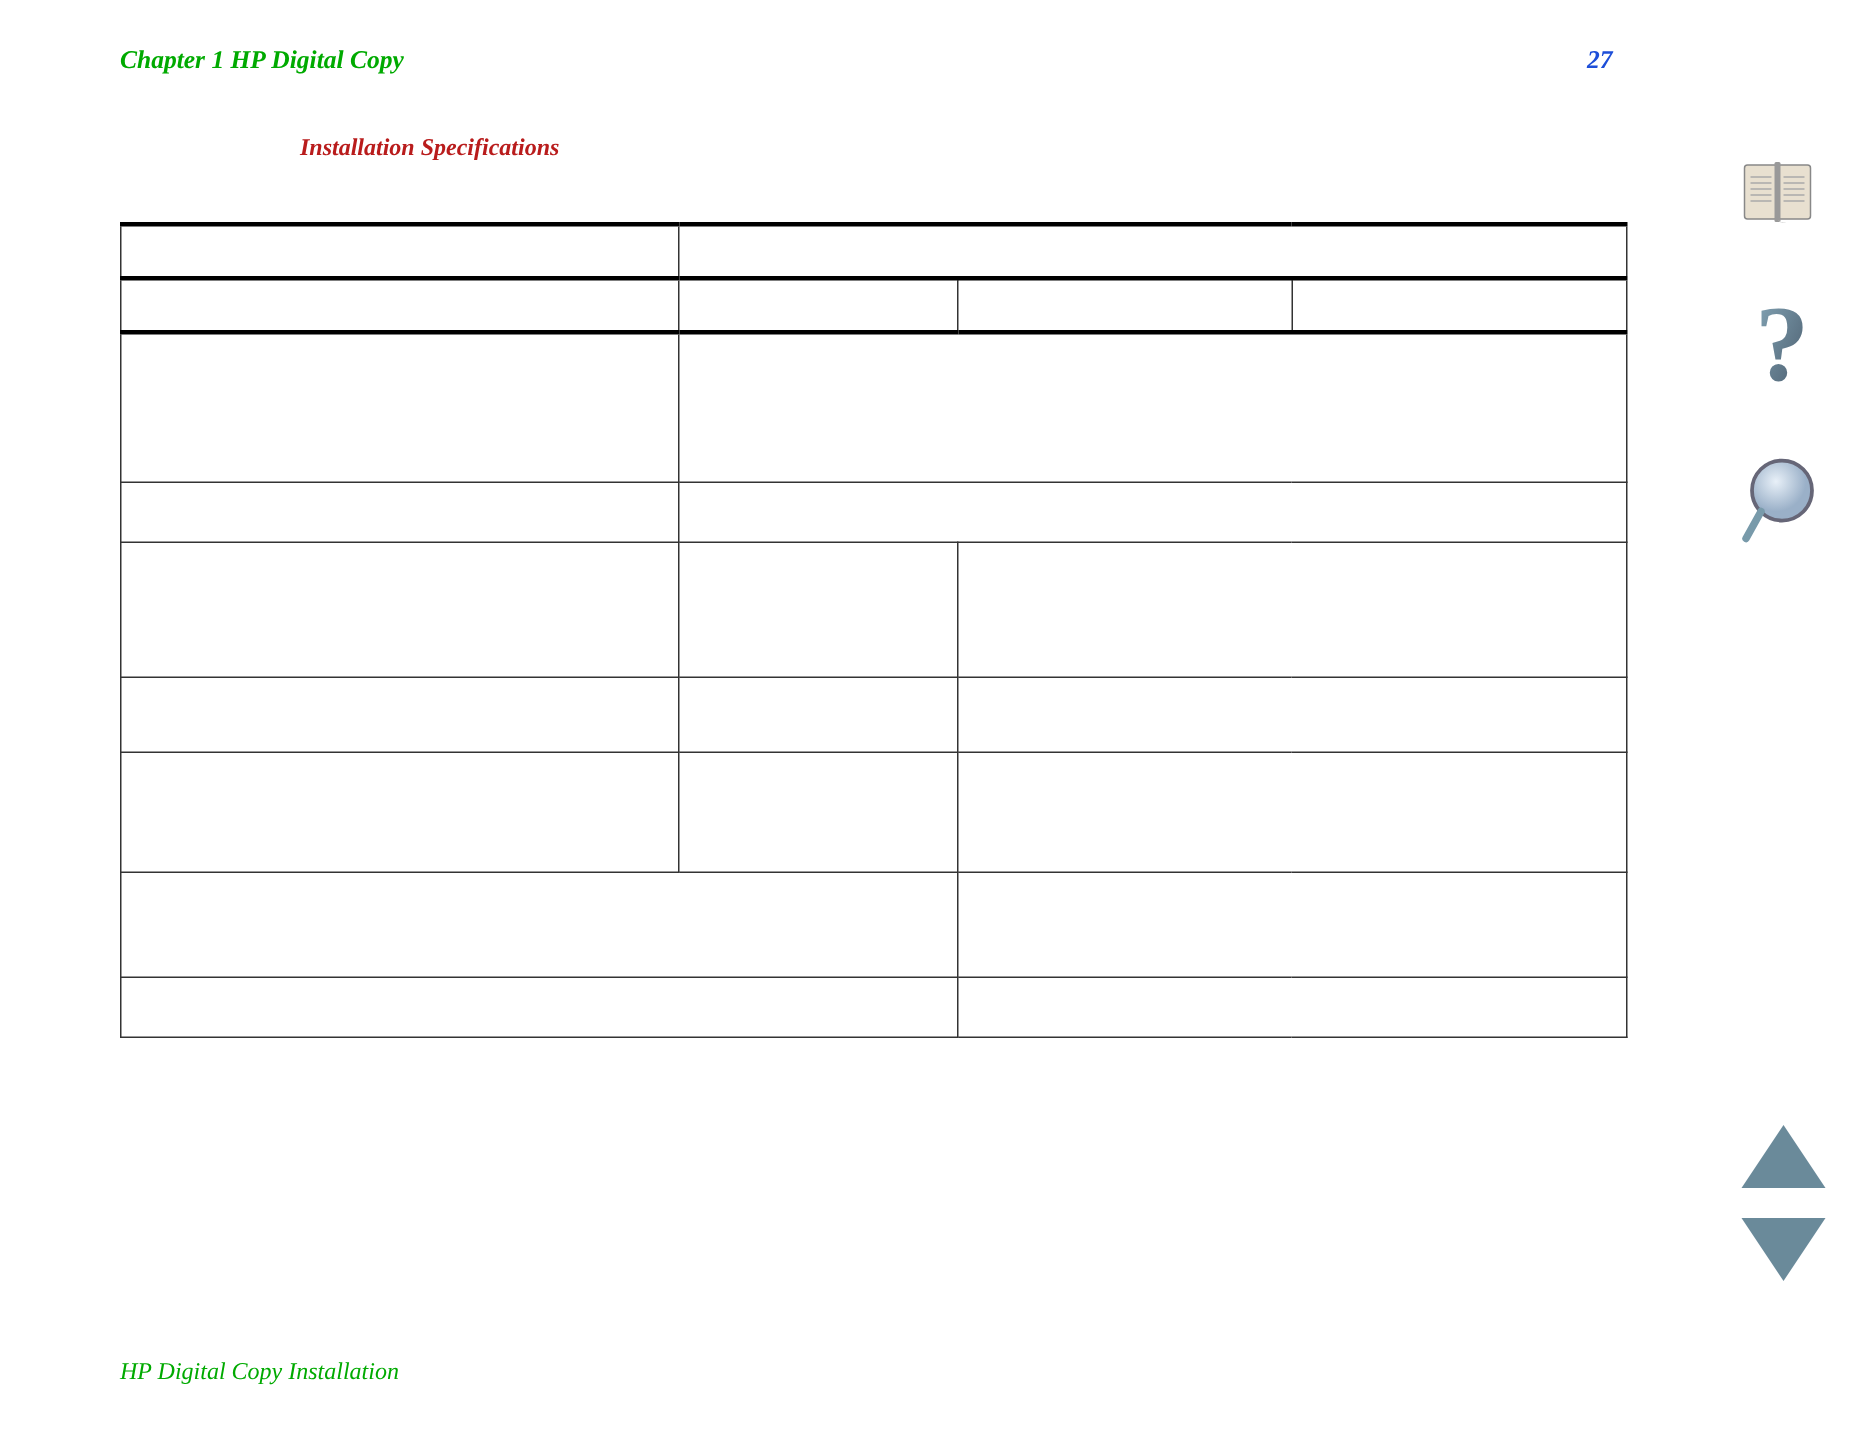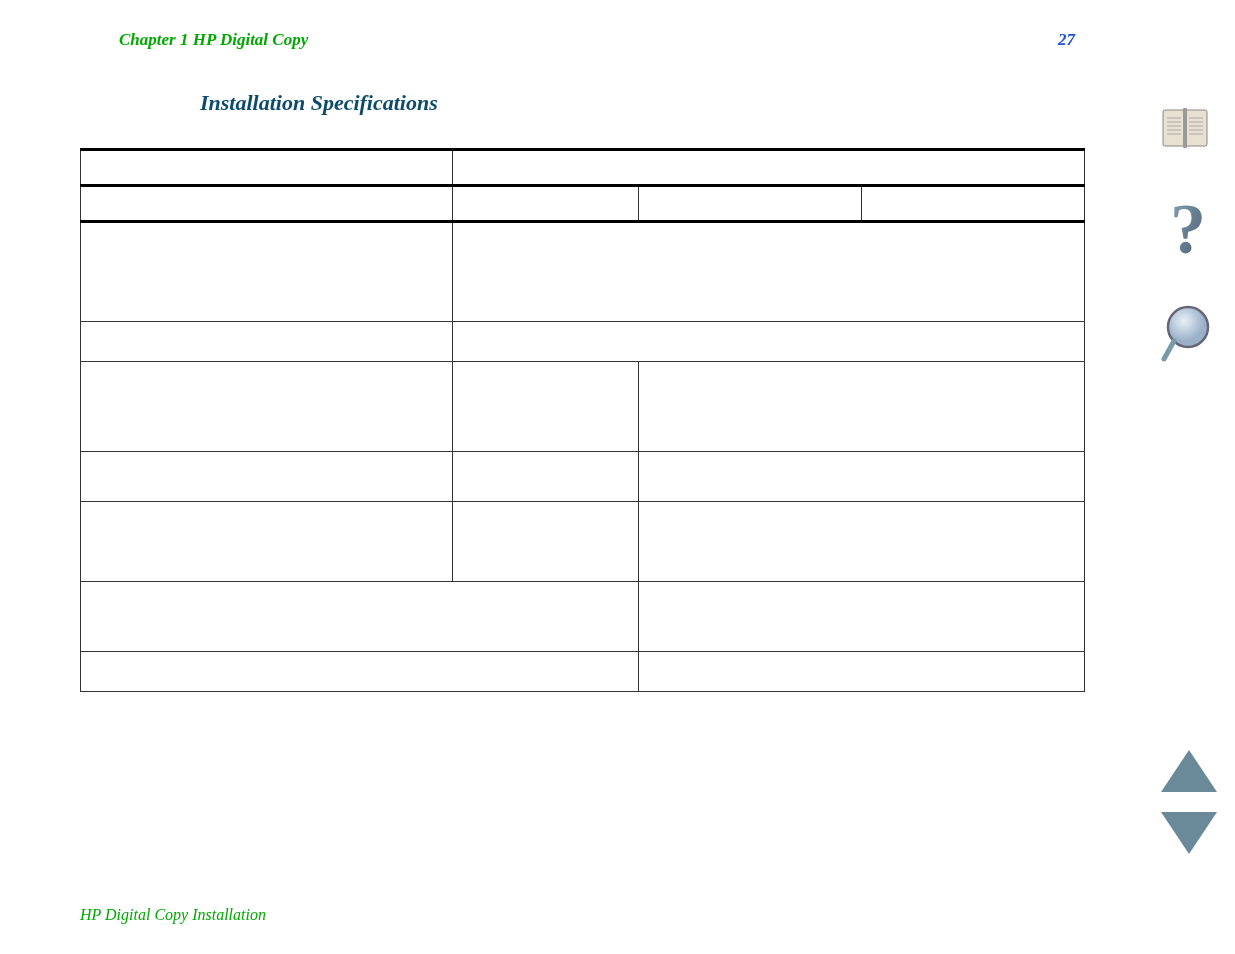--- a/index.html
+++ b/index.html
@@ -29,39 +29,38 @@
       display: flex;
       justify-content: space-between;
       align-items: center;
     }
 
     .header-left {
       font-style: italic;
       font-weight: bold;
       color: #00aa00;
       font-size: 17px;
-      margin-left: 39px;
     }
 
     .header-right {
       font-style: italic;
       font-weight: bold;
       color: #1d4ed8;
       font-size: 17px;
     }
 
     
     .page-title {
       position: absolute;
       top: 90px;
       left: 200px;
       font-style: italic;
       font-weight: bold;
-      font-size: 22px;
-      color: #0c4a6e;
+      font-size: 16px;
+      color: #b91c1c;
       text-align: right;
     }
 
     
     .table-area {
       position: absolute;
       top: 148px;
       left: 80px;
       right: 150px;
       bottom: 100px;

